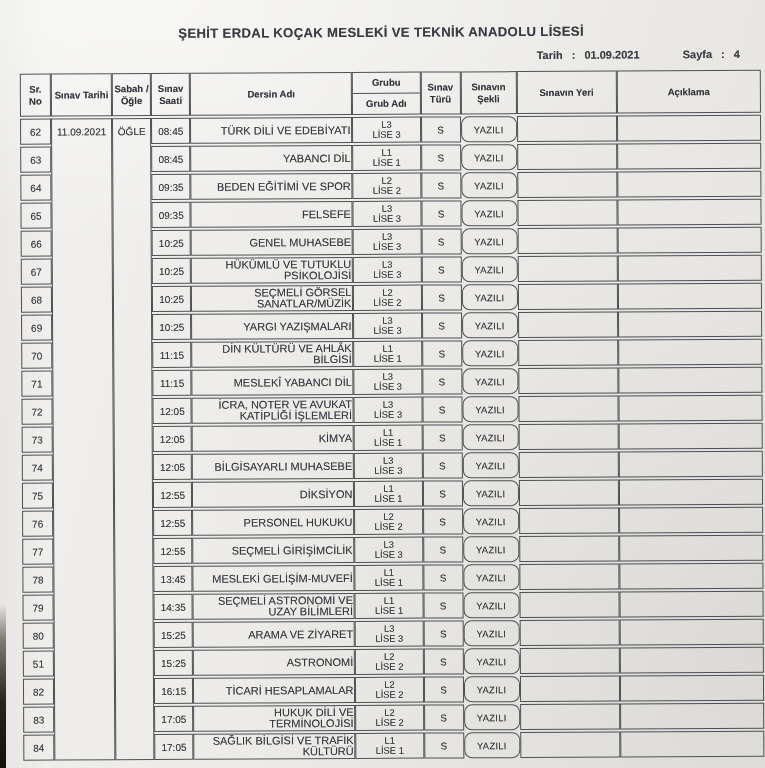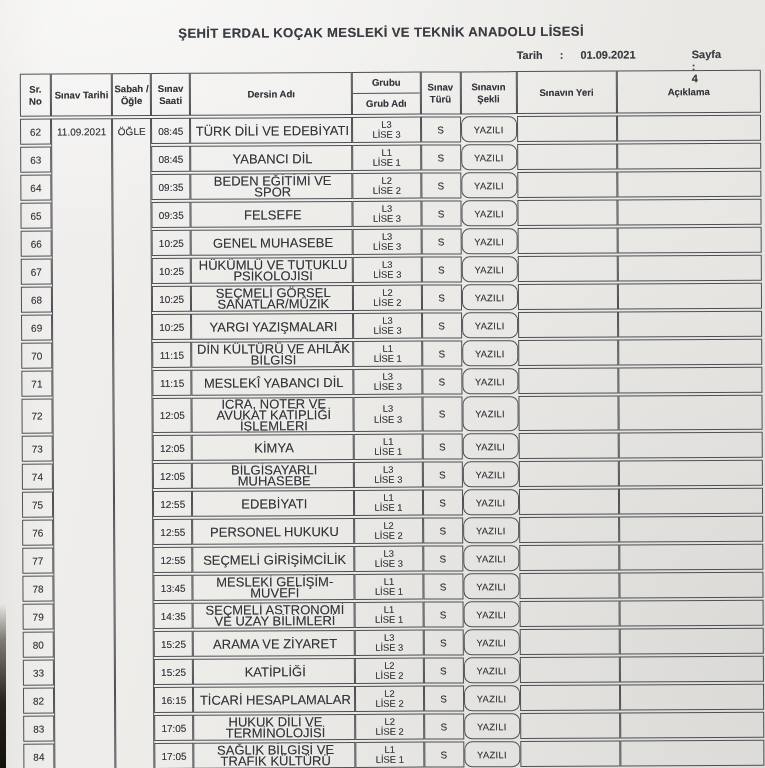--- a/index.html
+++ b/index.html
@@ -40,22 +40,22 @@
     font-size:13.2px;font-weight:bold;letter-spacing:0.3px;
     color:#3a3c42;
     text-shadow:0 0 0.6px rgba(45,46,52,0.45);
   }
   .meta{
     position:absolute;top:50px;
     display:flex;align-items:baseline;
     font-size:11px;font-weight:bold;color:#3a3c42;
     text-shadow:0 0 0.5px rgba(45,46,52,0.4);
   }
-  .meta-date{left:518px;gap:8px;}
-  .meta-page{left:684px;flex-direction:column;}
+  .meta-date{left:538px;}
+  .meta-page{left:684px;}
   .meta .colon{margin:0 9px;}
   table{
     position:absolute;left:21px;top:70px;
     width:741px;table-layout:fixed;
     border-collapse:separate;border-spacing:0 2px;
     color:var(--ink);
   }
   th,td{
     border:1px solid var(--line);
     overflow:hidden;
@@ -64,21 +64,21 @@
   th{
     font-weight:bold;font-size:9.6px;line-height:11.5px;
     height:41px;text-align:center;vertical-align:middle;
     padding:0 1px;
   }
   td{
     font-size:10px;line-height:11px;
     height:24px;padding:0 2px;vertical-align:middle;
   }
   .c-center{text-align:center;}
-  .c-left{text-align:center;padding-left:3px;padding-right:1px;font-size:13px;}
+  .c-left{text-align:right;padding-left:3px;padding-right:1px;font-size:11px;}
   .merged{vertical-align:top;padding-top:7px;font-size:10px;}
   .grup{font-size:9.4px;margin-top:32px;}
   .grup span{display:block;line-height:10.5px;}
   th.grup-head{padding:0;vertical-align:middle;}
   .grup-head .top{height:20px;line-height:20px;border-bottom:1px solid var(--line);}
   .grup-head .bot{height:20px;line-height:20px;}
   .sekil-cell{font-size:9.4px;letter-spacing:0.3px;border-radius:8px;}
 </style>
 </head>
 <body>
@@ -299,21 +299,21 @@
       <span>LİSE 3</span>
     </td>
     <td class="c-center">S</td>
     <td class="c-center sekil-cell">YAZILI</td>
     <td></td>
     <td></td>
   </tr>
         <tr>
     <td class="c-center">75</td>
     <td class="c-center">12:55</td>
-    <td class="c-left">EDEBİYATI</td>
+    <td class="c-left">DİKSİYON</td>
     <td class="c-center grup">
       <span>L1</span>
       <span>LİSE 1</span>
     </td>
     <td class="c-center">S</td>
     <td class="c-center sekil-cell">YAZILI</td>
     <td></td>
     <td></td>
   </tr>
         <tr>
@@ -375,23 +375,23 @@
     <td class="c-center grup">
       <span>L3</span>
       <span>LİSE 3</span>
     </td>
     <td class="c-center">S</td>
     <td class="c-center sekil-cell">YAZILI</td>
     <td></td>
     <td></td>
   </tr>
         <tr>
-    <td class="c-center">33</td>
+    <td class="c-center">51</td>
     <td class="c-center">15:25</td>
-    <td class="c-left">KATİPLİĞİ</td>
+    <td class="c-left">ASTRONOMİ</td>
     <td class="c-center grup">
       <span>L2</span>
       <span>LİSE 2</span>
     </td>
     <td class="c-center">S</td>
     <td class="c-center sekil-cell">YAZILI</td>
     <td></td>
     <td></td>
   </tr>
         <tr>

